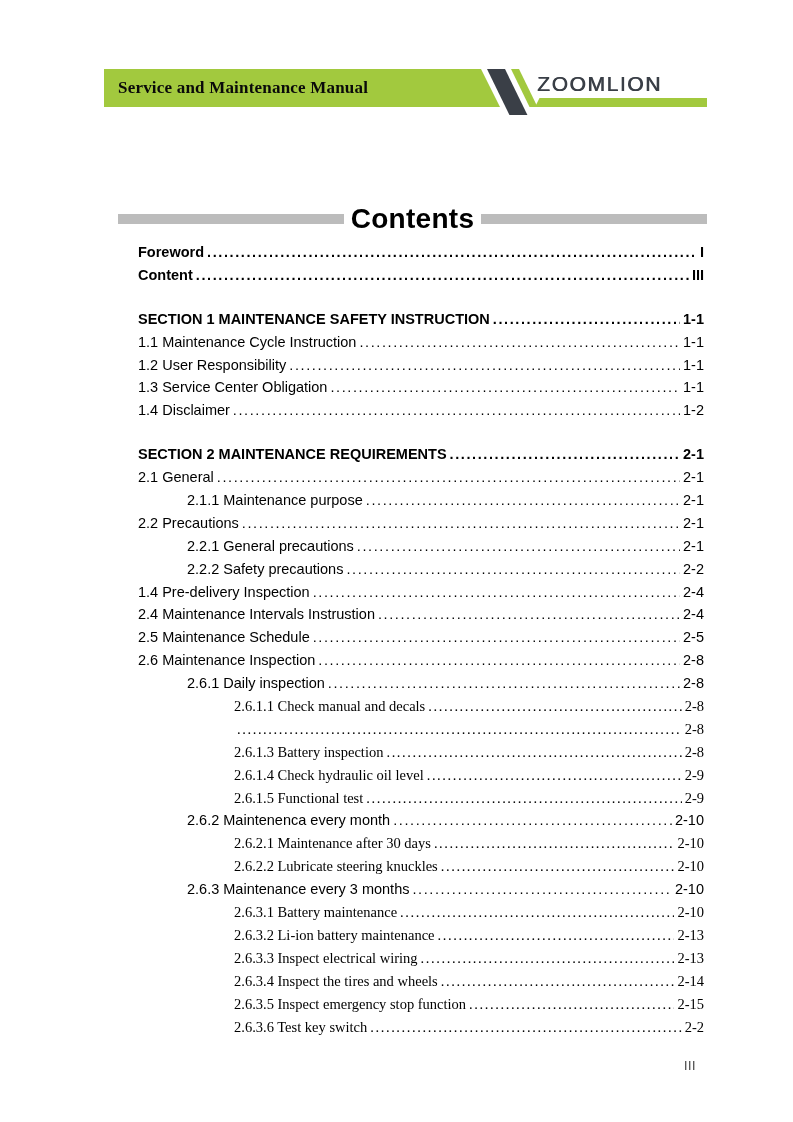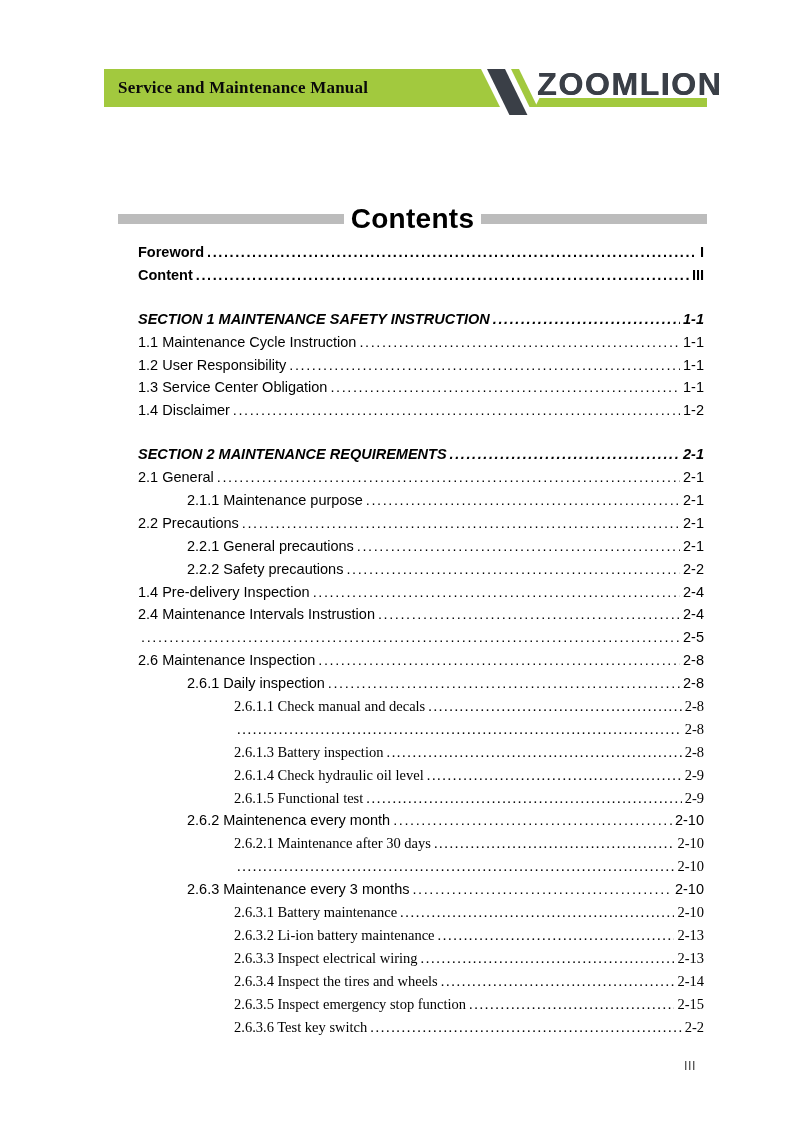--- a/index.html
+++ b/index.html
@@ -34,21 +34,21 @@
     position:absolute;left:511px;top:69px;width:8px;height:38px;
     background:var(--green);transform:skewX(26deg);transform-origin:top left;
   }
   .logo-strip{
     position:absolute;left:535px;top:98px;width:172px;height:9px;
     background:var(--green);
     clip-path:polygon(4.5px 0, 100% 0, 100% 100%, 0 100%);
   }
   .logo-text{
     position:absolute;left:537px;top:68px;width:172px;height:32px;
-    font-weight:700;font-size:32px;line-height:32px;color:var(--dark);
+    font-weight:400;font-size:21px;line-height:32px;color:var(--dark);
     letter-spacing:1.6px;white-space:nowrap;
     text-shadow:0.6px 0 0 currentColor;
   }
 
   
   .title-block{
     position:absolute;left:118px;top:202px;width:589px;height:34px;
     display:flex;align-items:center;gap:7px;
   }
   .title-bar{flex:1 1 0;height:10px;background:var(--bar_gray);}
@@ -59,21 +59,21 @@
 
   
   .toc{
     position:absolute;left:138px;top:241px;width:566px;
     font-size:14.5px;
   }
   .toc-row{
     display:flex;align-items:center;
     height:22.9px;line-height:22.9px;white-space:nowrap;
   }
-  .toc-row.gap{margin-top:21px;font-style:italic;}
+  .toc-row.gap{margin-top:21px;}
   .toc-row.bold{font-weight:700;}
   .toc-row.lvl1{padding-left:49px;}
   .toc-row.lvl2{padding-left:96px;font-family:Liberation Serif, serif;}
   .toc-label{flex:0 0 auto;}
   .toc-dots{
     flex:1 1 auto;overflow:hidden;white-space:nowrap;
     padding-left:3px;margin-right:3px;letter-spacing:1.6px;
   }
   .toc-page{flex:0 0 auto;}
 
@@ -172,20 +172,21 @@
     <span class="toc-label">1.4 Pre-delivery Inspection</span>
     <span class="toc-dots">............................................................................................................................................................................................................................................................................................................</span>
     <span class="toc-page">2-4</span>
   </div>
     <div class="toc-row lvl0">
     <span class="toc-label">2.4 Maintenance Intervals Instrustion</span>
     <span class="toc-dots">............................................................................................................................................................................................................................................................................................................</span>
     <span class="toc-page">2-4</span>
   </div>
     <div class="toc-row lvl0">
+    <span class="toc-label">2.5 Maintenance Schedule</span>
     <span class="toc-dots">............................................................................................................................................................................................................................................................................................................</span>
     <span class="toc-page">2-5</span>
   </div>
     <div class="toc-row lvl0">
     <span class="toc-label">2.6 Maintenance Inspection</span>
     <span class="toc-dots">............................................................................................................................................................................................................................................................................................................</span>
     <span class="toc-page">2-8</span>
   </div>
     <div class="toc-row lvl1">
     <span class="toc-label">2.6.1 Daily inspection</span>
@@ -220,20 +221,21 @@
     <span class="toc-label">2.6.2 Maintenenca every month</span>
     <span class="toc-dots">............................................................................................................................................................................................................................................................................................................</span>
     <span class="toc-page">2-10</span>
   </div>
     <div class="toc-row lvl2">
     <span class="toc-label">2.6.2.1 Maintenance after 30 days</span>
     <span class="toc-dots">............................................................................................................................................................................................................................................................................................................</span>
     <span class="toc-page">2-10</span>
   </div>
     <div class="toc-row lvl2">
+    <span class="toc-label">2.6.2.2 Lubricate steering knuckles</span>
     <span class="toc-dots">............................................................................................................................................................................................................................................................................................................</span>
     <span class="toc-page">2-10</span>
   </div>
     <div class="toc-row lvl1">
     <span class="toc-label">2.6.3 Maintenance every 3 months</span>
     <span class="toc-dots">............................................................................................................................................................................................................................................................................................................</span>
     <span class="toc-page">2-10</span>
   </div>
     <div class="toc-row lvl2">
     <span class="toc-label">2.6.3.1 Battery maintenance</span>

